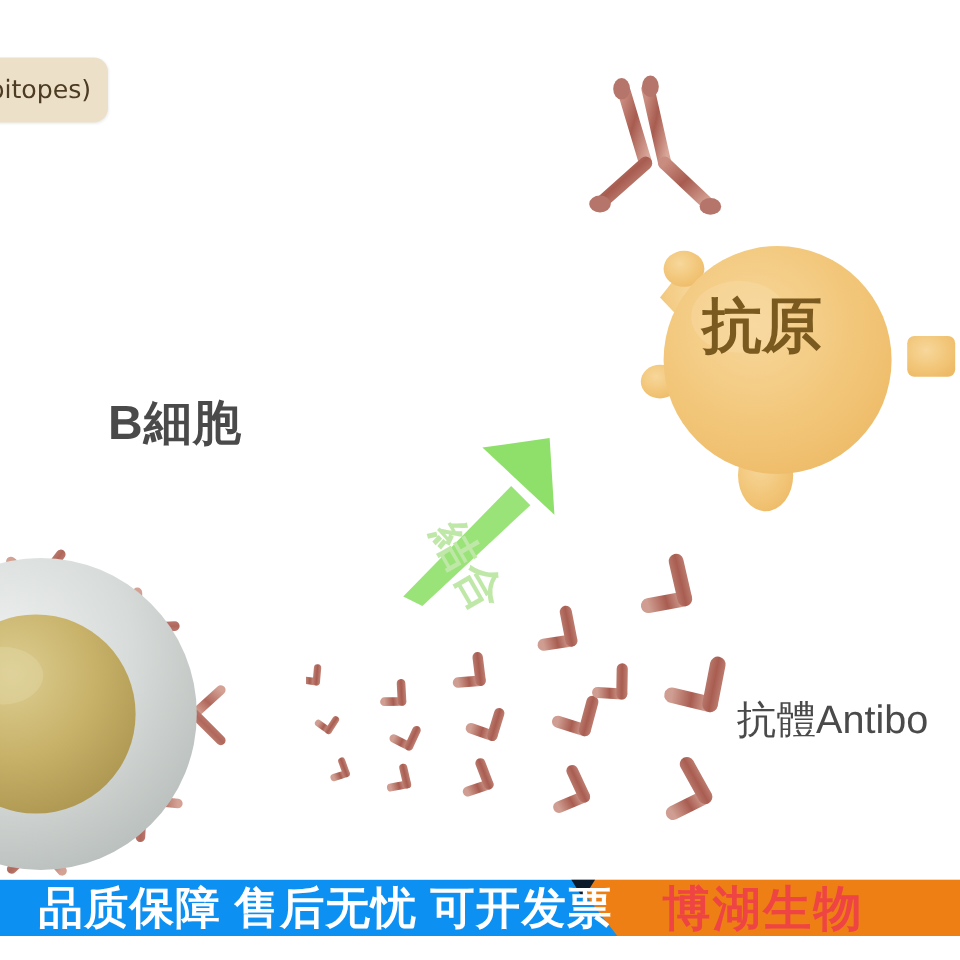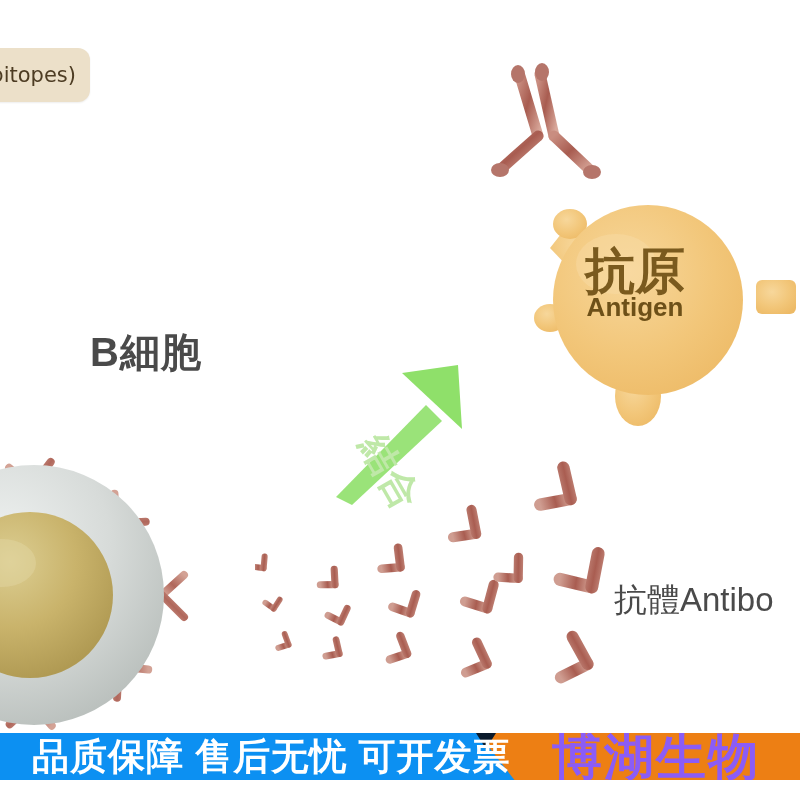--- a/index.html
+++ b/index.html
@@ -123,23 +123,23 @@
     font-size:37px;
     font-weight:bold;
     color:#ffffff;
     letter-spacing:1px;
     white-space:nowrap;
   }
   .banner-right-text{
     position:absolute;
     left:552px; top:50%;
     transform:translateY(-50%);
-    font-size:50px;
+    font-size:40px;
     font-weight:bold;
-    color:#8b5cf6;
+    color:#ef4444;
     letter-spacing:2px;
     white-space:nowrap;
   }
 </style>
 </head>
 <body>
 
 <div id="stage">
 
   <div class="epitope-chip">
@@ -164,21 +164,20 @@
         <ellipse cx="30" cy="158" rx="16" ry="14"></ellipse>
       </g>
 
       <circle cx="128" cy="140" r="95" fill="url(#agGrad)"></circle>
 
       <ellipse cx="96" cy="104" rx="40" ry="30" fill="#f8dca6" opacity="0.45"></ellipse>
     </svg>
   </div>
 
   <div class="antigen-cn">抗原</div>
-  <div class="antigen-en">Antigen</div>
 
   <svg style="position:absolute;left:480px;top:48px;" width="130" height="150" viewBox="0 0 130 150">
     <defs>
       <linearGradient id="abGrad" x1="0" y1="0" x2="1" y2="1">
         <stop offset="0%" stop-color="#c98d80"></stop>
         <stop offset="45%" stop-color="#a85c50"></stop>
         <stop offset="100%" stop-color="#d8a79a"></stop>
       </linearGradient>
     </defs>
     <g stroke="url(#abGrad)" stroke-linecap="round" fill="none">

